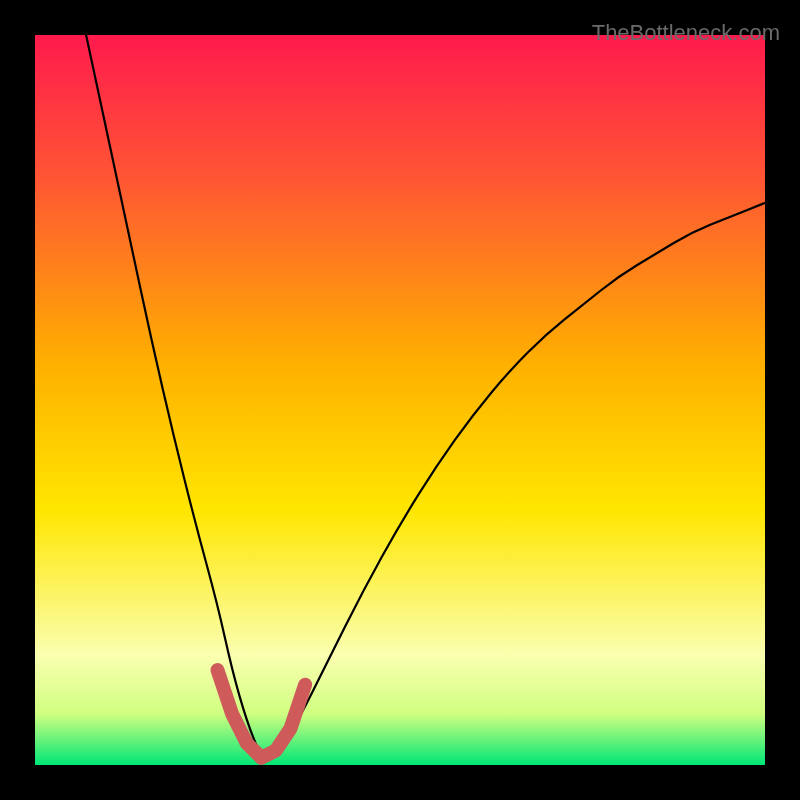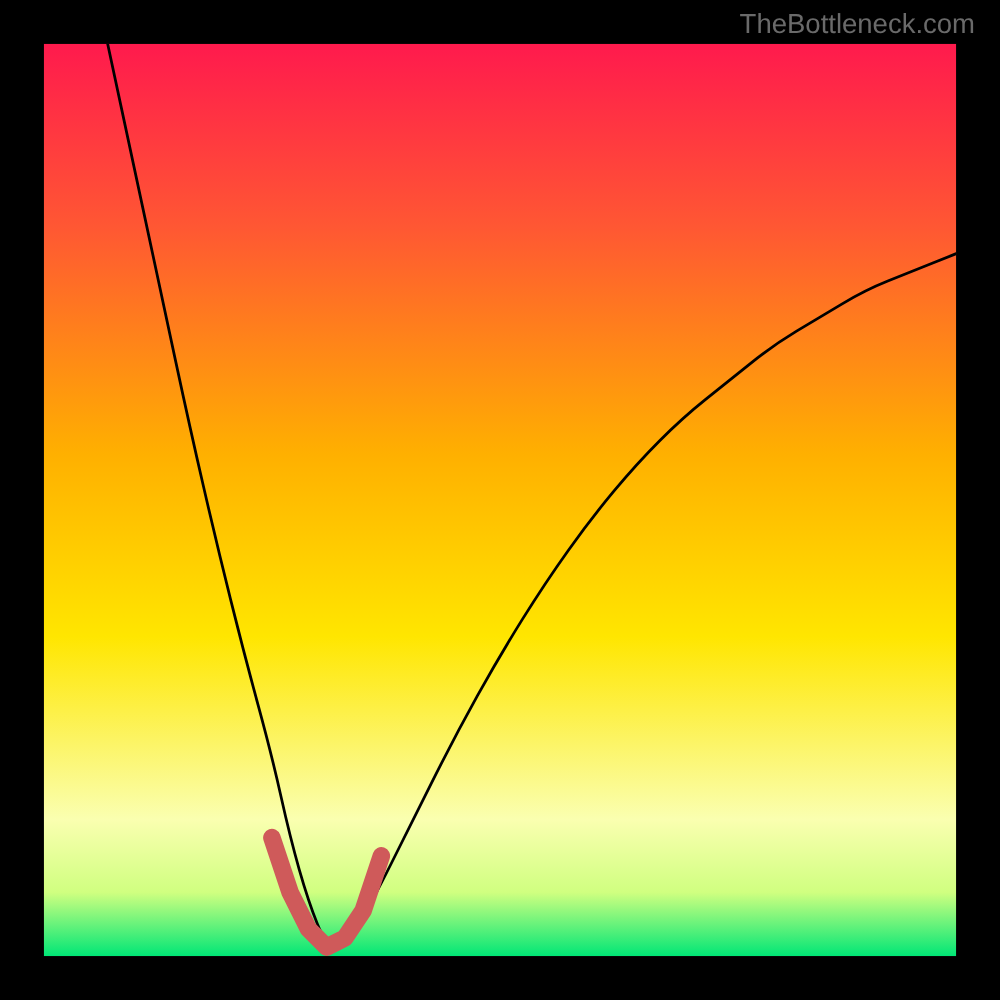--- a/index.html
+++ b/index.html
@@ -6,21 +6,21 @@
     margin: 0;
     padding: 0;
     width: 800px;
     height: 800px;
     background: #000;
     position: relative;
     font-family: Arial, sans-serif;
   }
   .watermark {
     position: absolute;
-    top: 6px;
+    top: 20px;
     right: 20px;
     color: #6a6a6a;
     font-size: 22px;
     font-weight: 500;
     z-index: 10;
   }
   .plot-area {
     position: absolute;
     left: 35px;
     top: 35px;

